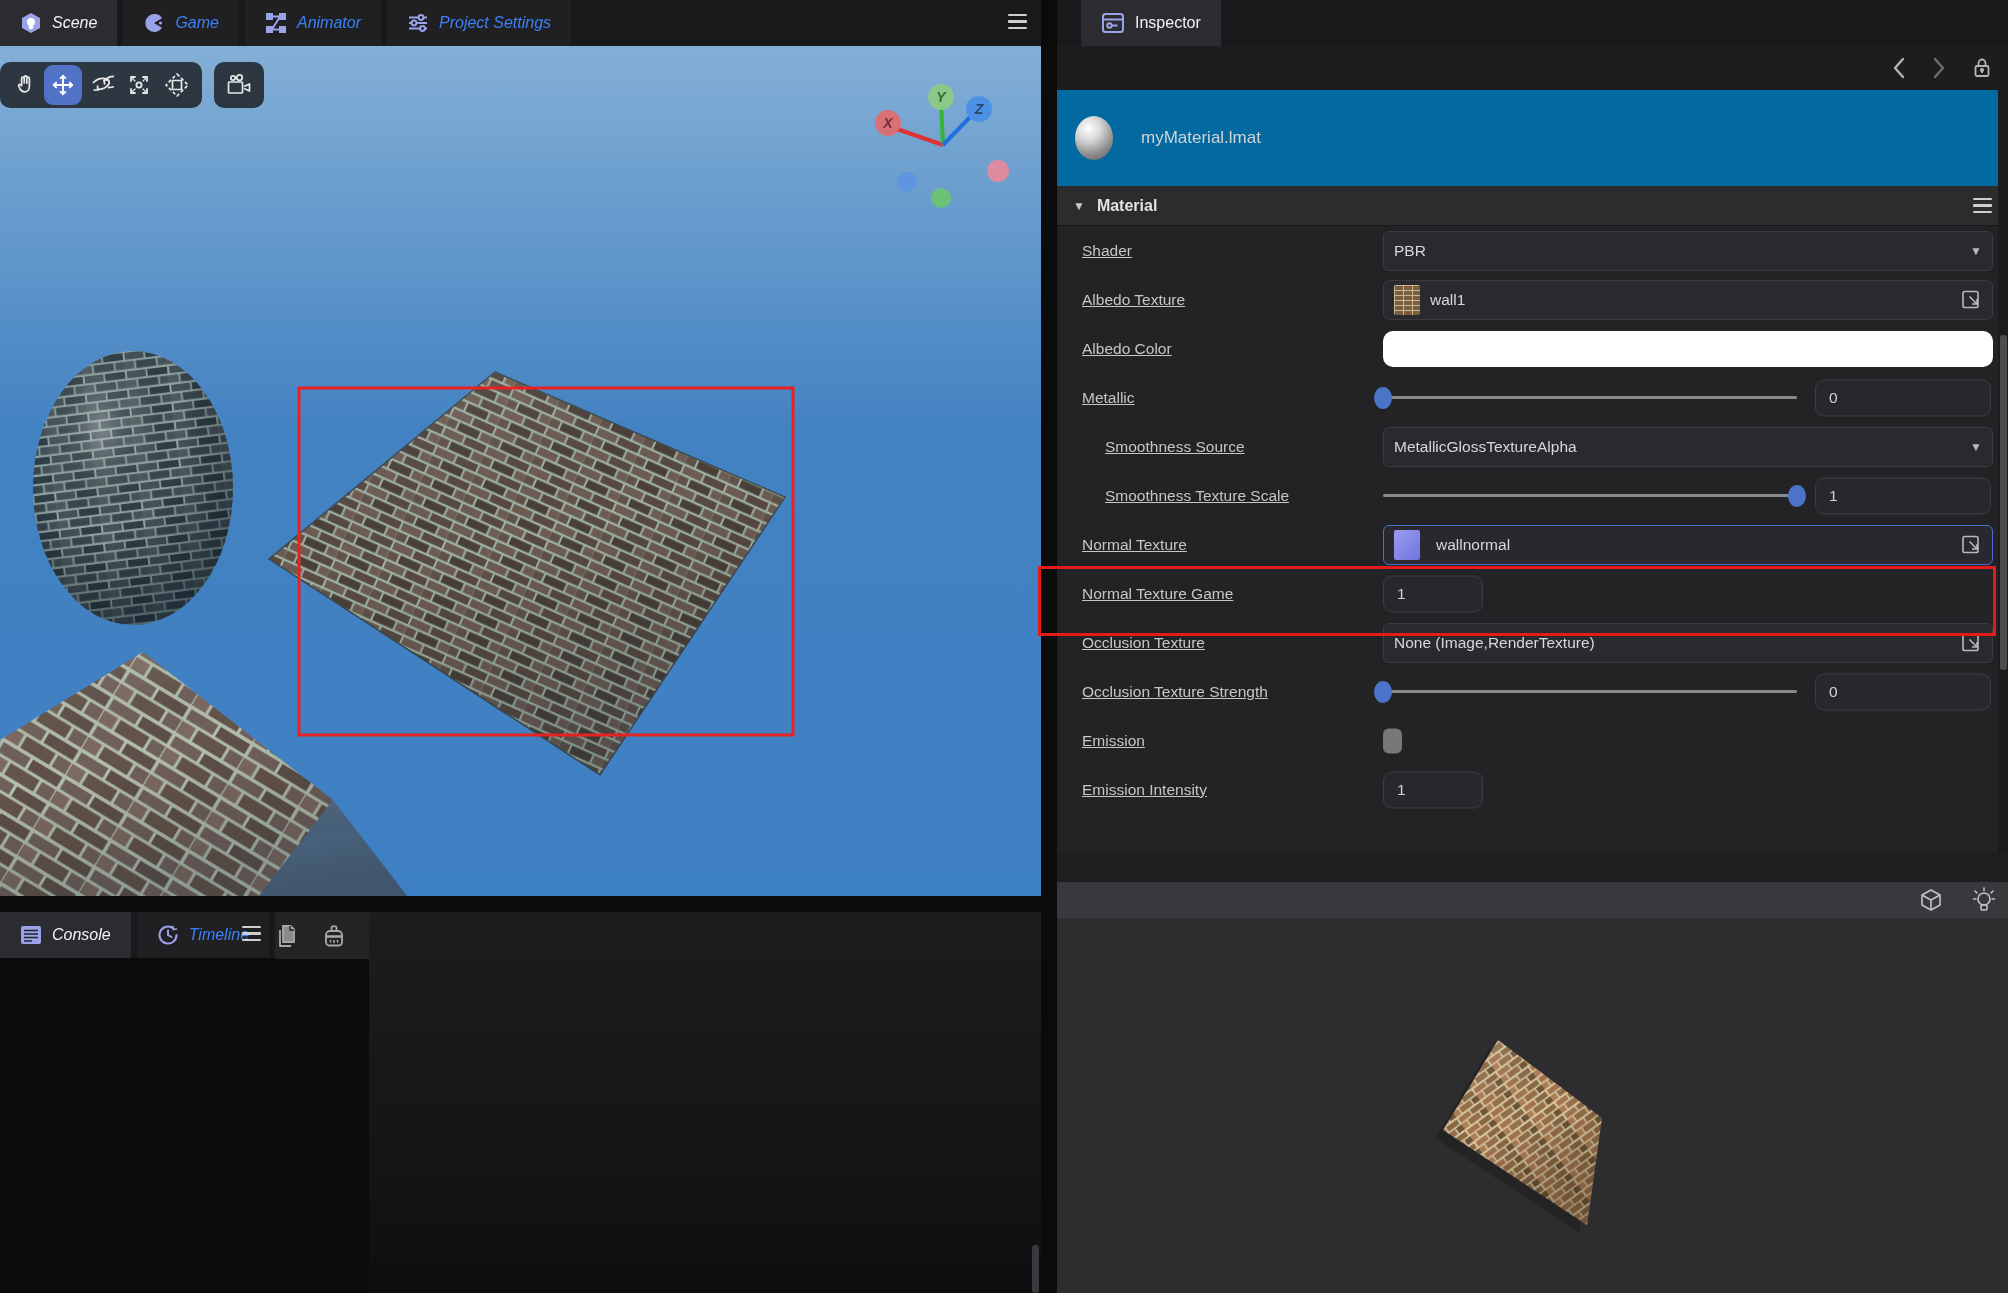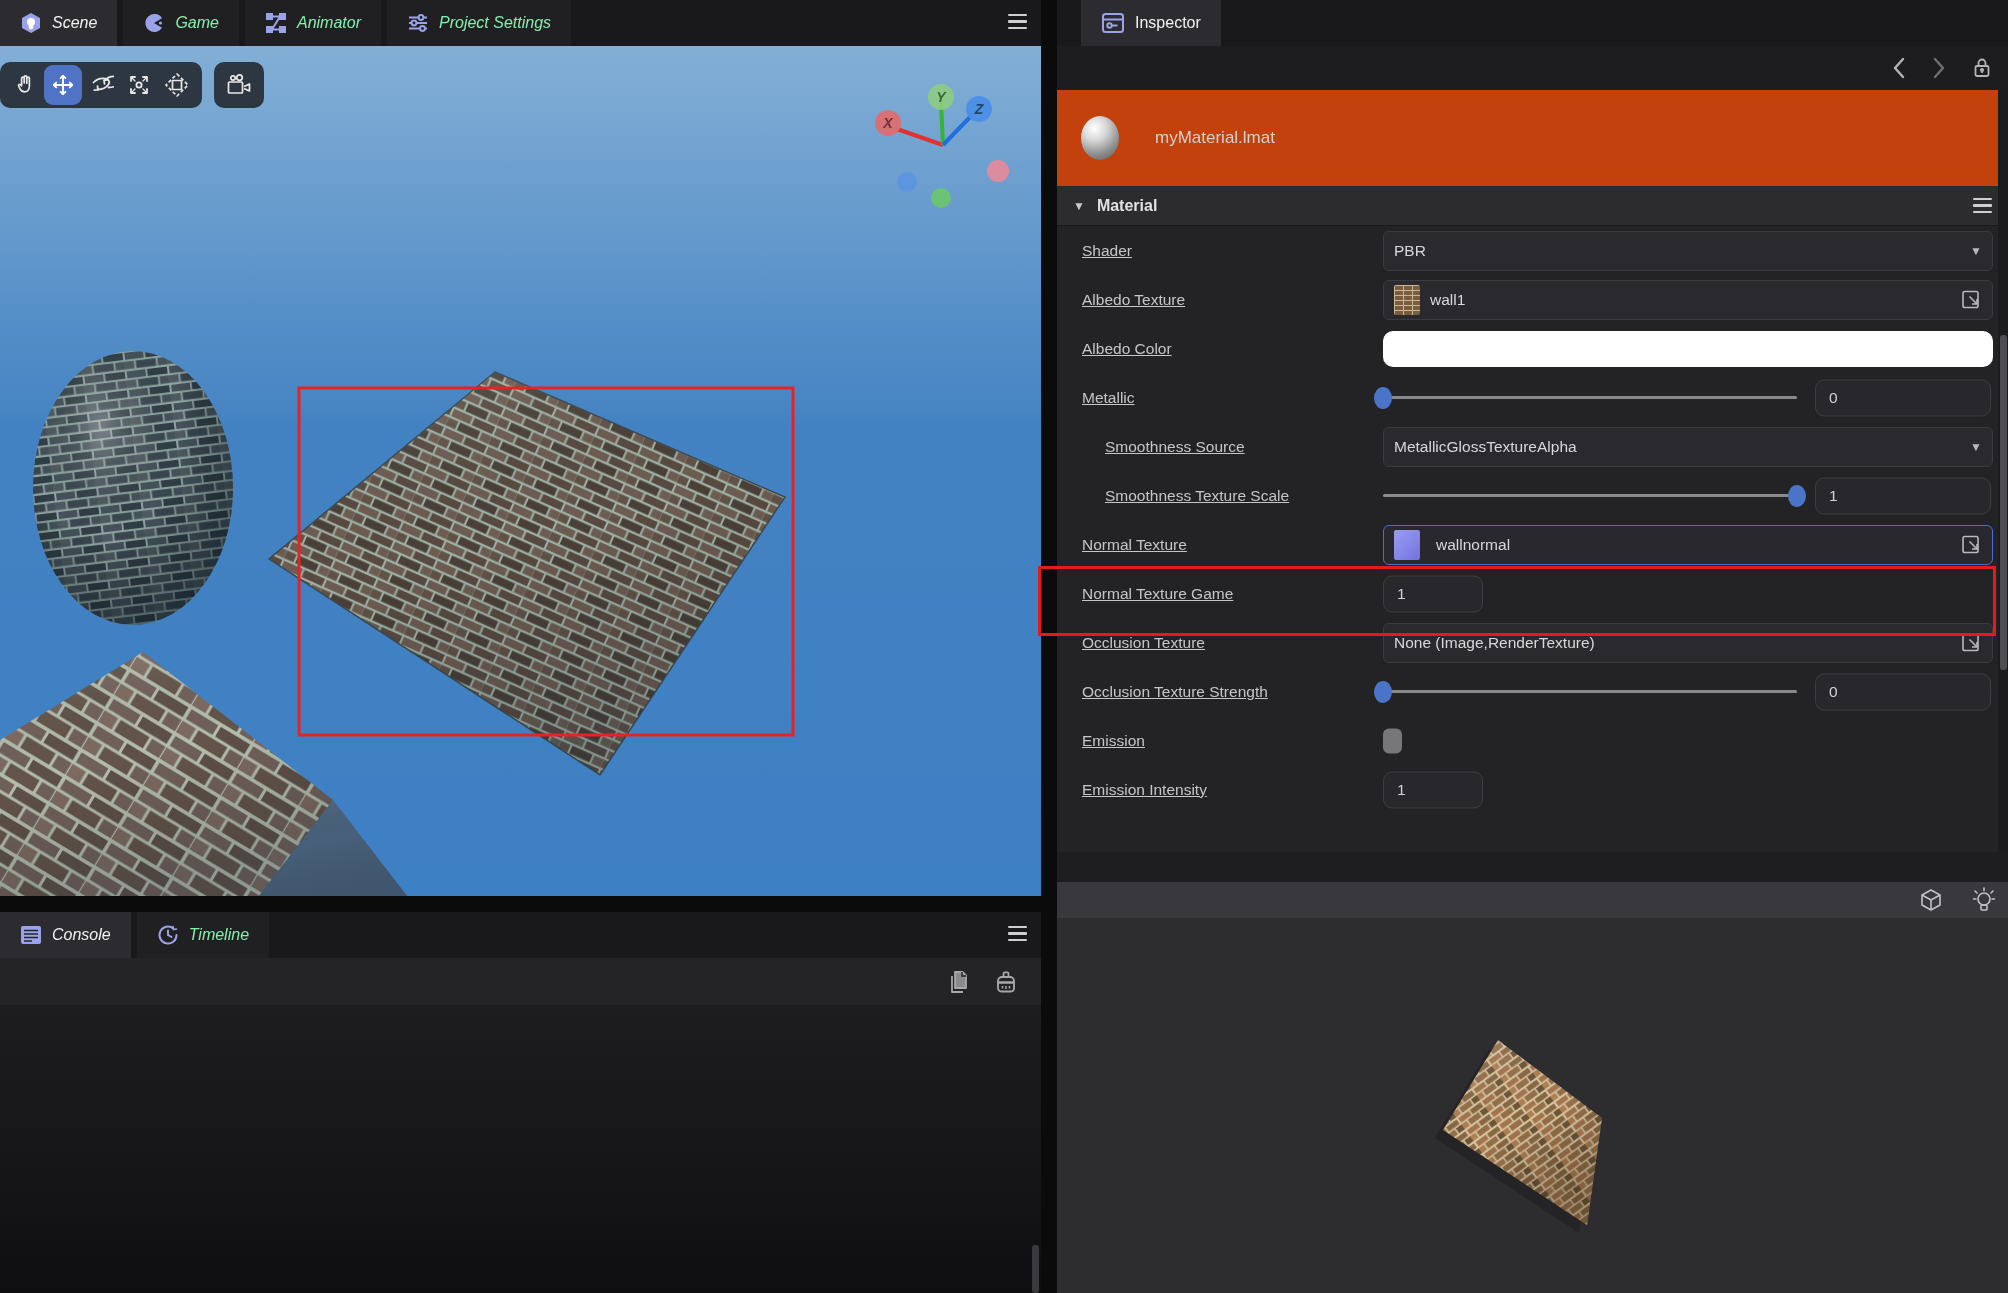--- a/index.html
+++ b/index.html
@@ -8,49 +8,49 @@
   .app { position:relative; width:2008px; height:1293px; display:flex; background:#0b0b0c; }
 
   
   .burger { display:inline-flex; flex-direction:column; gap:4px; }
   .burger i { display:block; width:19px; height:2.4px; background:#cfcfd2; border-radius:1px; }
 
   
   .left-panel { width:1041px; height:1293px; display:flex; flex-direction:column;font-style:italic; }
   .tabbar { height:46px; background:#19191b; display:flex; align-items:stretch; position:relative; flex:0 0 auto; }
   .tab { display:flex; align-items:center; gap:10px; padding:0 20px; background:#202023; margin-right:6px;
-         color:#86efac; font-size:16px; cursor:default; }
+         color:#3b82f6; font-size:16px; cursor:default; }
   .tab.active { background:#2c2c30; color:#f2f2f2; }
   .tab svg { flex:0 0 auto; }
   .bar-menu { position:absolute; right:14px; top:14px; }
 
   .viewport { position:relative; height:850px; flex:0 0 auto; overflow:hidden; }
   .vp-toolbar { position:absolute; left:0; top:16px; height:46px; display:flex; align-items:center; }
   .tool-group { display:flex; align-items:center; background:rgba(38,44,52,.92); border-radius:10px; padding:3px 6px; height:46px; }
   .tool-btn { width:38px; height:40px; display:flex; align-items:center; justify-content:center; border-radius:9px; }
   .tool-btn.active { background:#5173c6; }
   .tool-solo { margin-left:12px; background:rgba(38,44,52,.92); border-radius:10px; width:50px; height:46px;
                display:flex; align-items:center; justify-content:center; }
 
   .hgap { height:16px; background:#0b0b0c; flex:0 0 auto; }
 
-  .bottom-panel { flex:1; display:flex; flex-direction:column; }
+  .bottom-panel { flex:1; display:flex; flex-direction:row; }
   .console-toolbar { height:47px; background:#242427; display:flex; align-items:center; justify-content:flex-end;
                      gap:22px; padding-right:22px; flex:0 0 auto; }
   .console-content { flex:1; position:relative; background:linear-gradient(#1d1d1f,#141416 70%,#0e0e10); }
   .v-scroll-thumb { position:absolute; right:2px; bottom:0; width:7px; height:48px; background:#3a3a3e; border-radius:3px; }
 
   
   .divider { width:16px; height:1293px; background:#0b0b0c; }
 
   
   .right-panel { width:951px; height:1293px; display:flex; flex-direction:column; position:relative; background:#232326; }
   .insp-nav { height:44px; background:#1d1d1f; display:flex; align-items:center; justify-content:flex-end;
               gap:26px; padding-right:16px; flex:0 0 auto; }
-  .insp-header { height:96px; background:#c2410c; display:flex; align-items:center; padding-left:24px; gap:36px; flex:0 0 auto; }
+  .insp-header { height:96px; background:#0369a1; display:flex; align-items:center; padding-left:18px; gap:28px; flex:0 0 auto; }
   .mat-sphere { width:38px; height:44px; border-radius:50%;
       background:radial-gradient(circle at 35% 28%, #ffffff 0%, #d8d8d8 30%, #8e8e8e 65%, #565656 100%); }
   .asset-name { color:#d2d2d4; font-size:17px; }
 
   .section-header { height:40px; background:#2c2c2f; border-bottom:1px solid #19191b; display:flex; align-items:center;
                     padding:0 16px; gap:12px; color:#e2e2e4; font-size:16px; font-weight:bold; flex:0 0 auto; position:relative; }
   .section-header .caret { color:#c8c8ca; font-size:12px; }
   .section-header .burger { position:absolute; right:16px; }
 
   #material-rows { height:626px; overflow:hidden; position:relative; flex:0 0 auto; }

